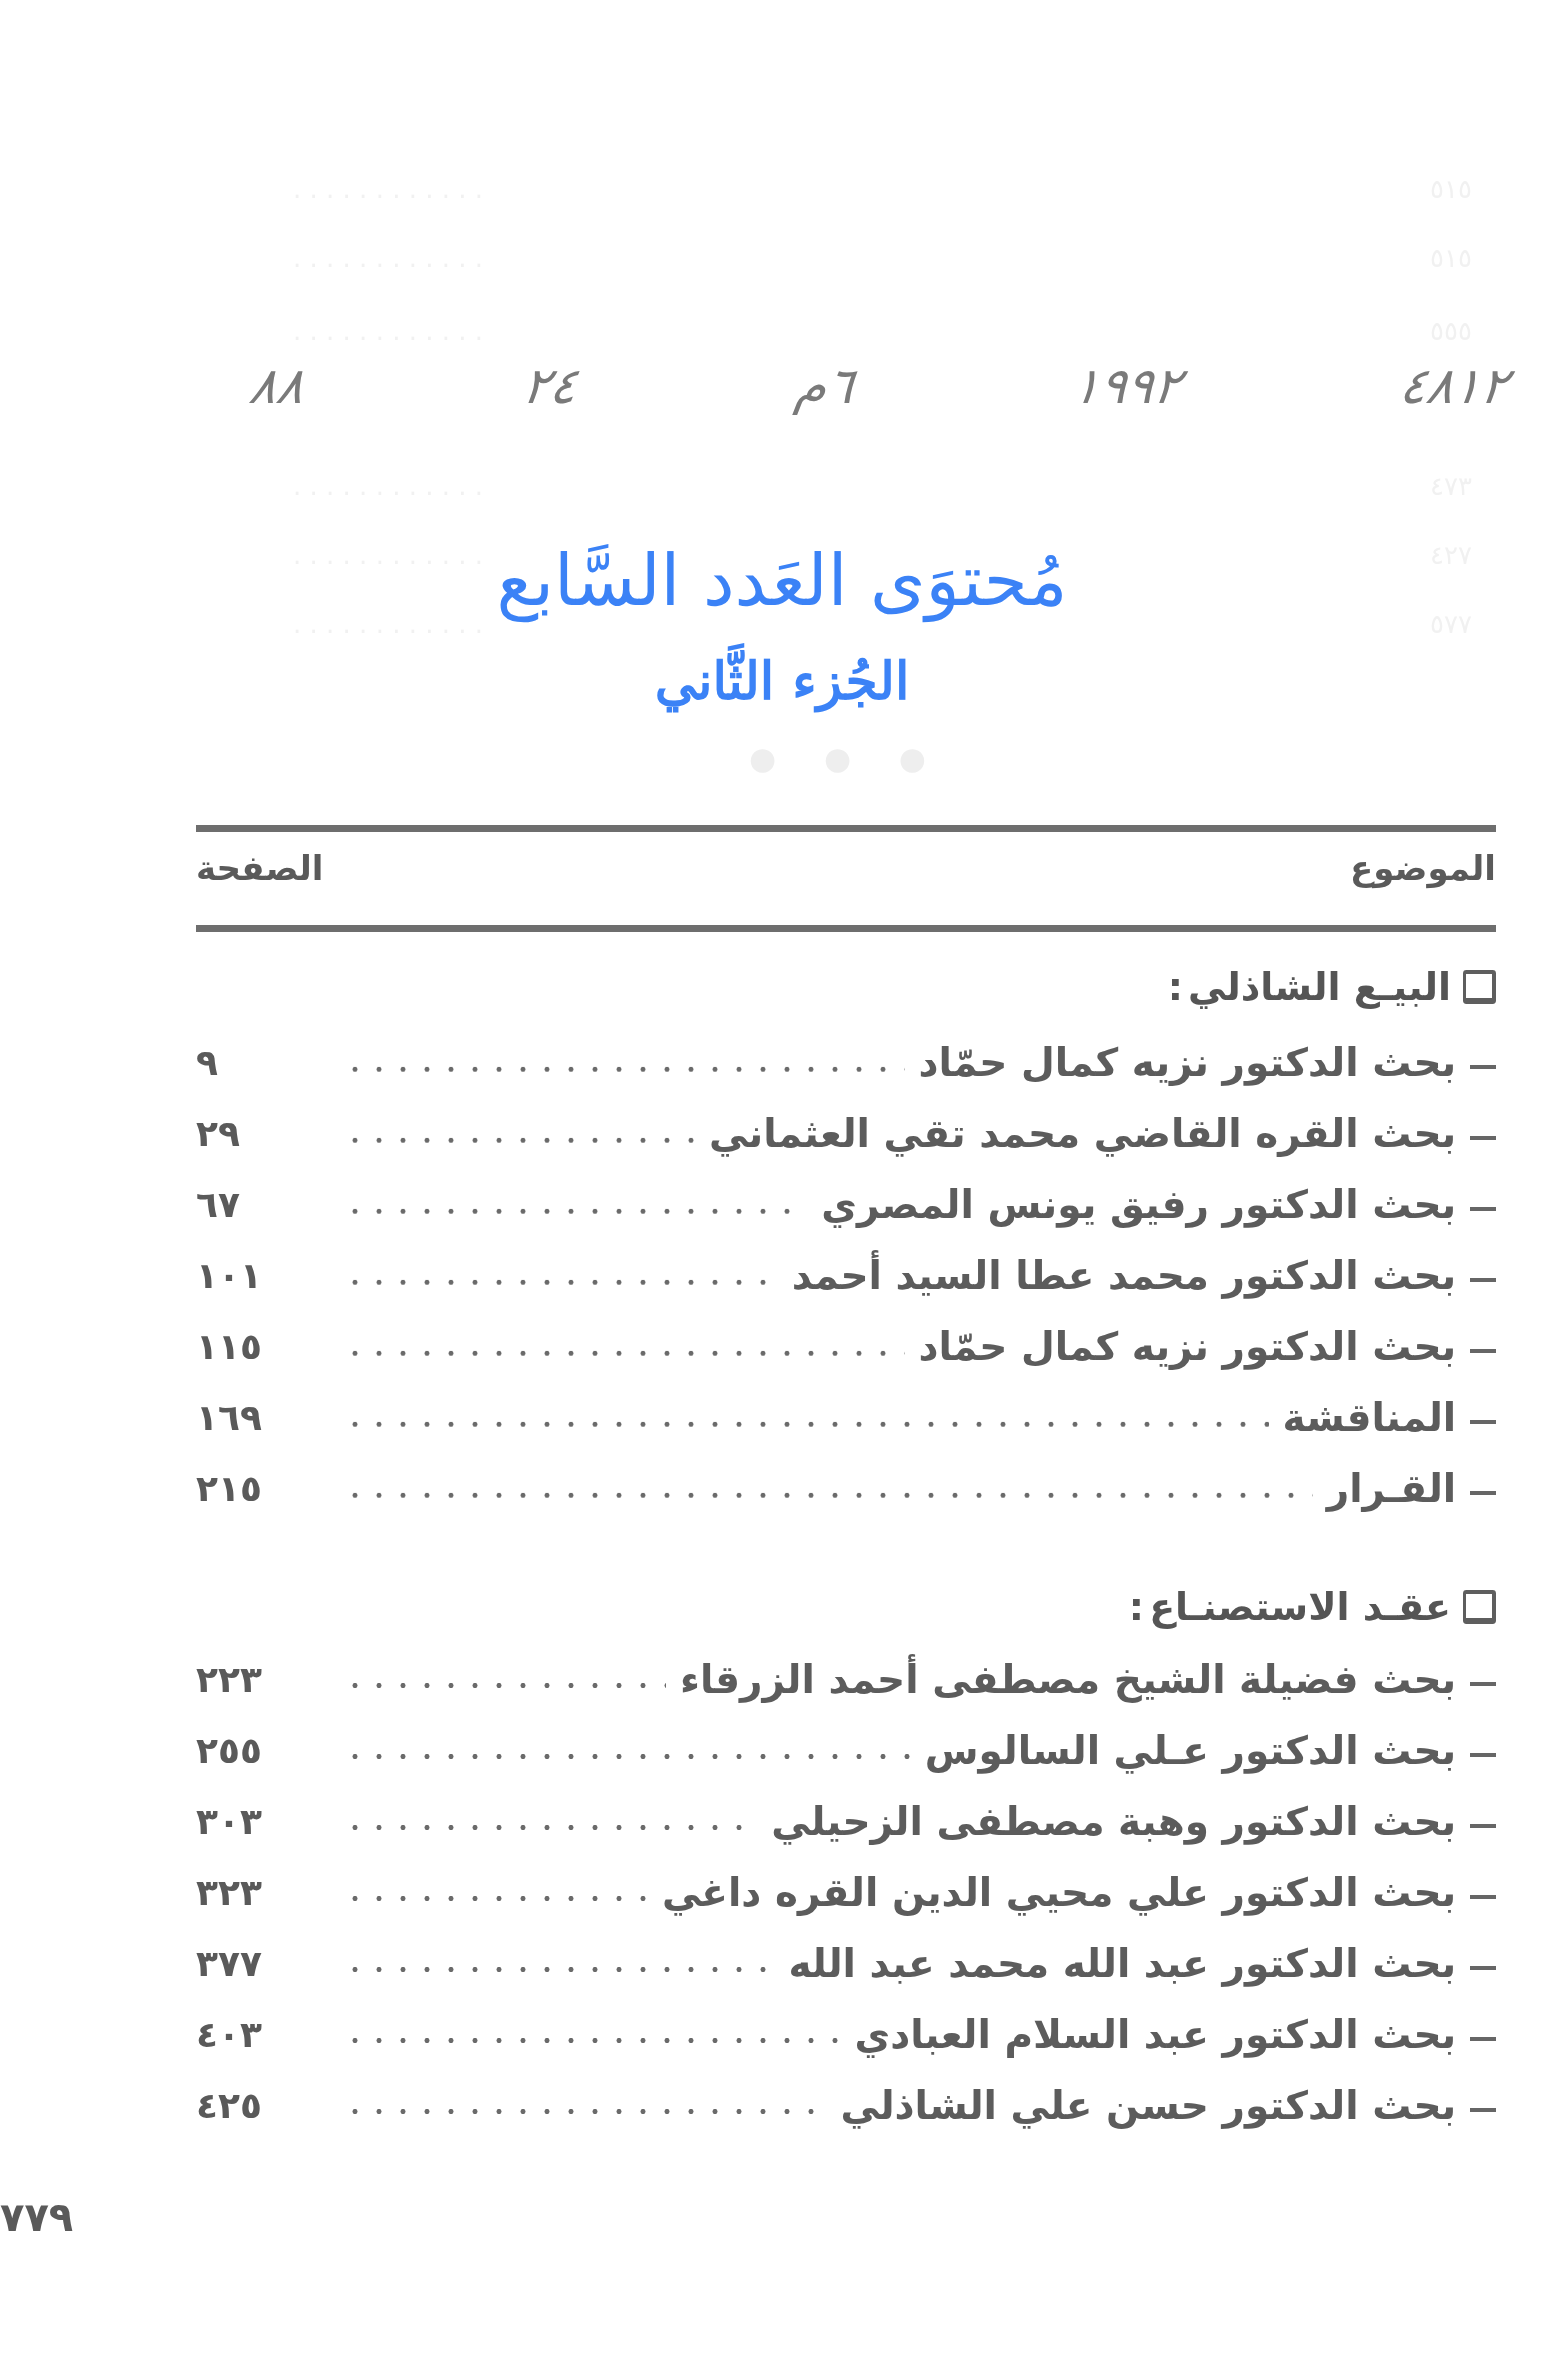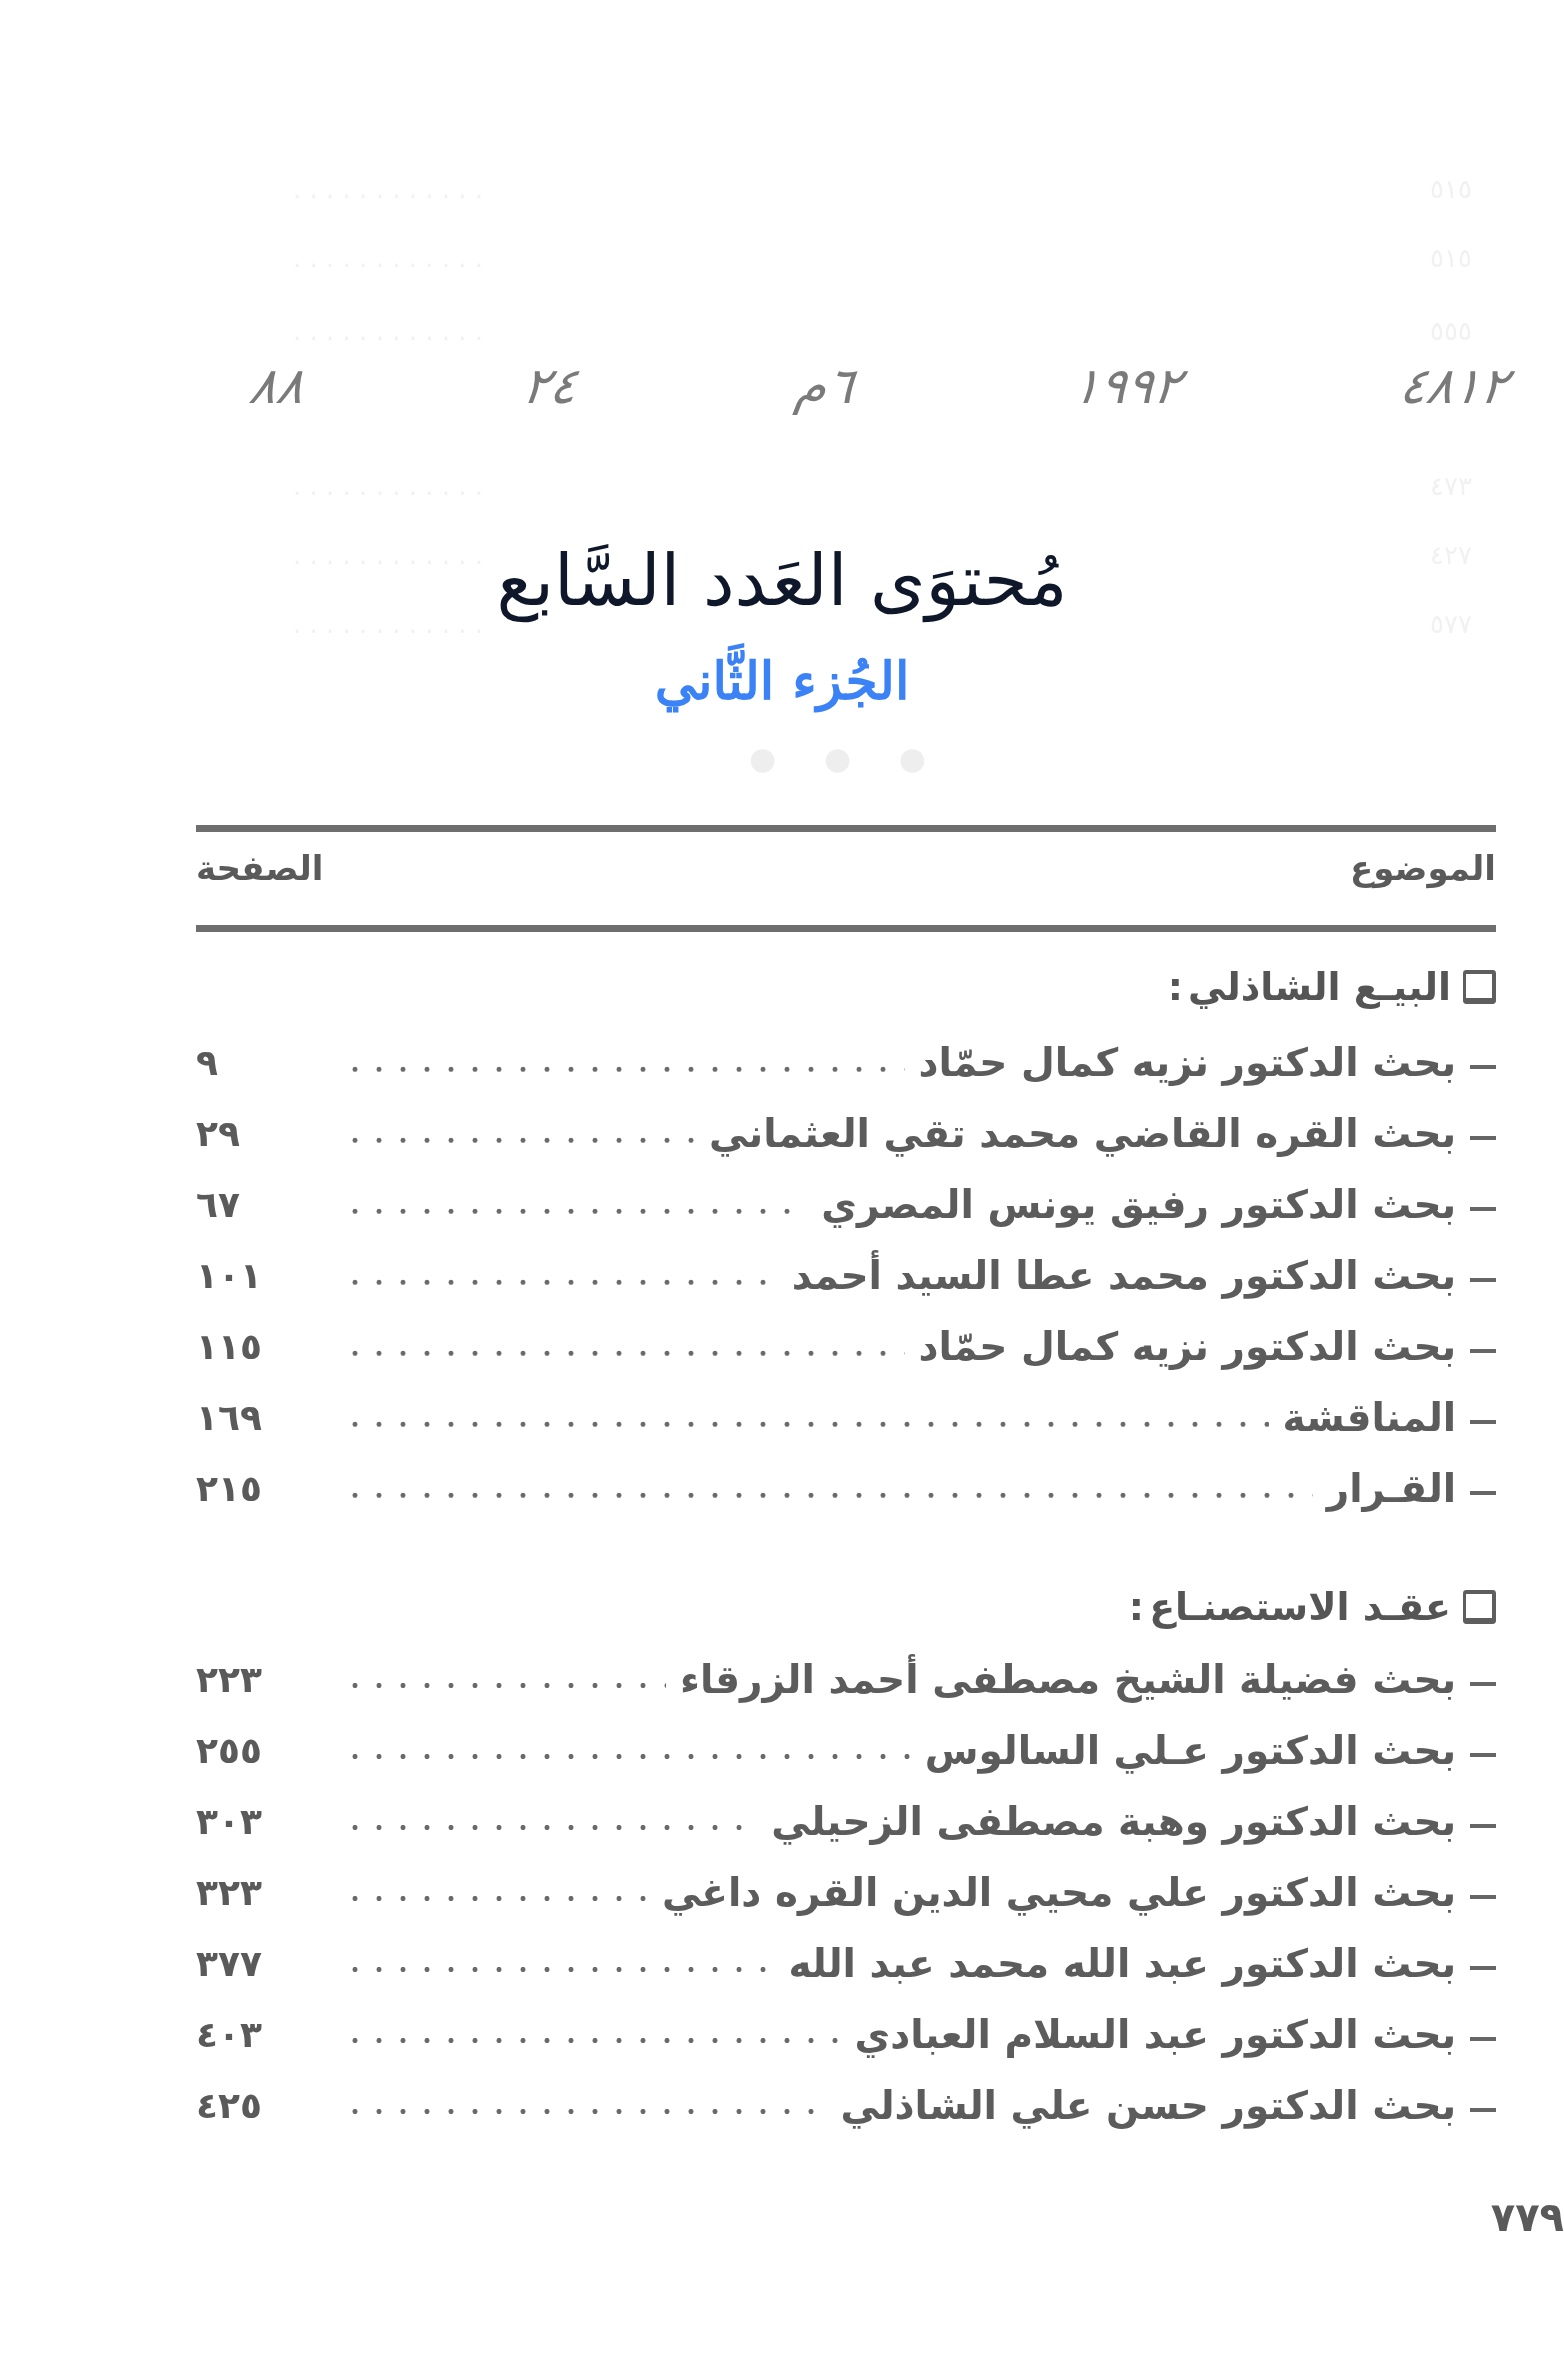--- a/index.html
+++ b/index.html
@@ -50,21 +50,21 @@
     
     .title {
       position: absolute;
       top: 491px;
       left: 0;
       width: 1564px;
       text-align: center;
       direction: rtl;
       font-family: "DejaVu Serif", serif;
       font-size: 71px;
-      color: #0f172a;
+      color: #3b82f6;
       font-weight: normal;
     }
     .subtitle {
       position: absolute;
       top: 607px;
       left: 0;
       width: 1564px;
       text-align: center;
       direction: rtl;
       font-family: "DejaVu Serif", serif;
@@ -170,21 +170,21 @@
       font-weight: bold;
       font-size: 36px;
       color: #5a5a5a;
       direction: rtl;
     }
     .page-number {
       position: absolute;
       top: 2194px;
       left: 0;
       width: 1564px;
-      text-align: right;
+      text-align: left;
       font-family: "DejaVu Sans", sans-serif;
       font-weight: bold;
       font-size: 40px;
       color: #5a5a5a;
       direction: rtl;
     }
     .ghost-dots {
       position: absolute;
       top: 740px;
       left: 749px;

